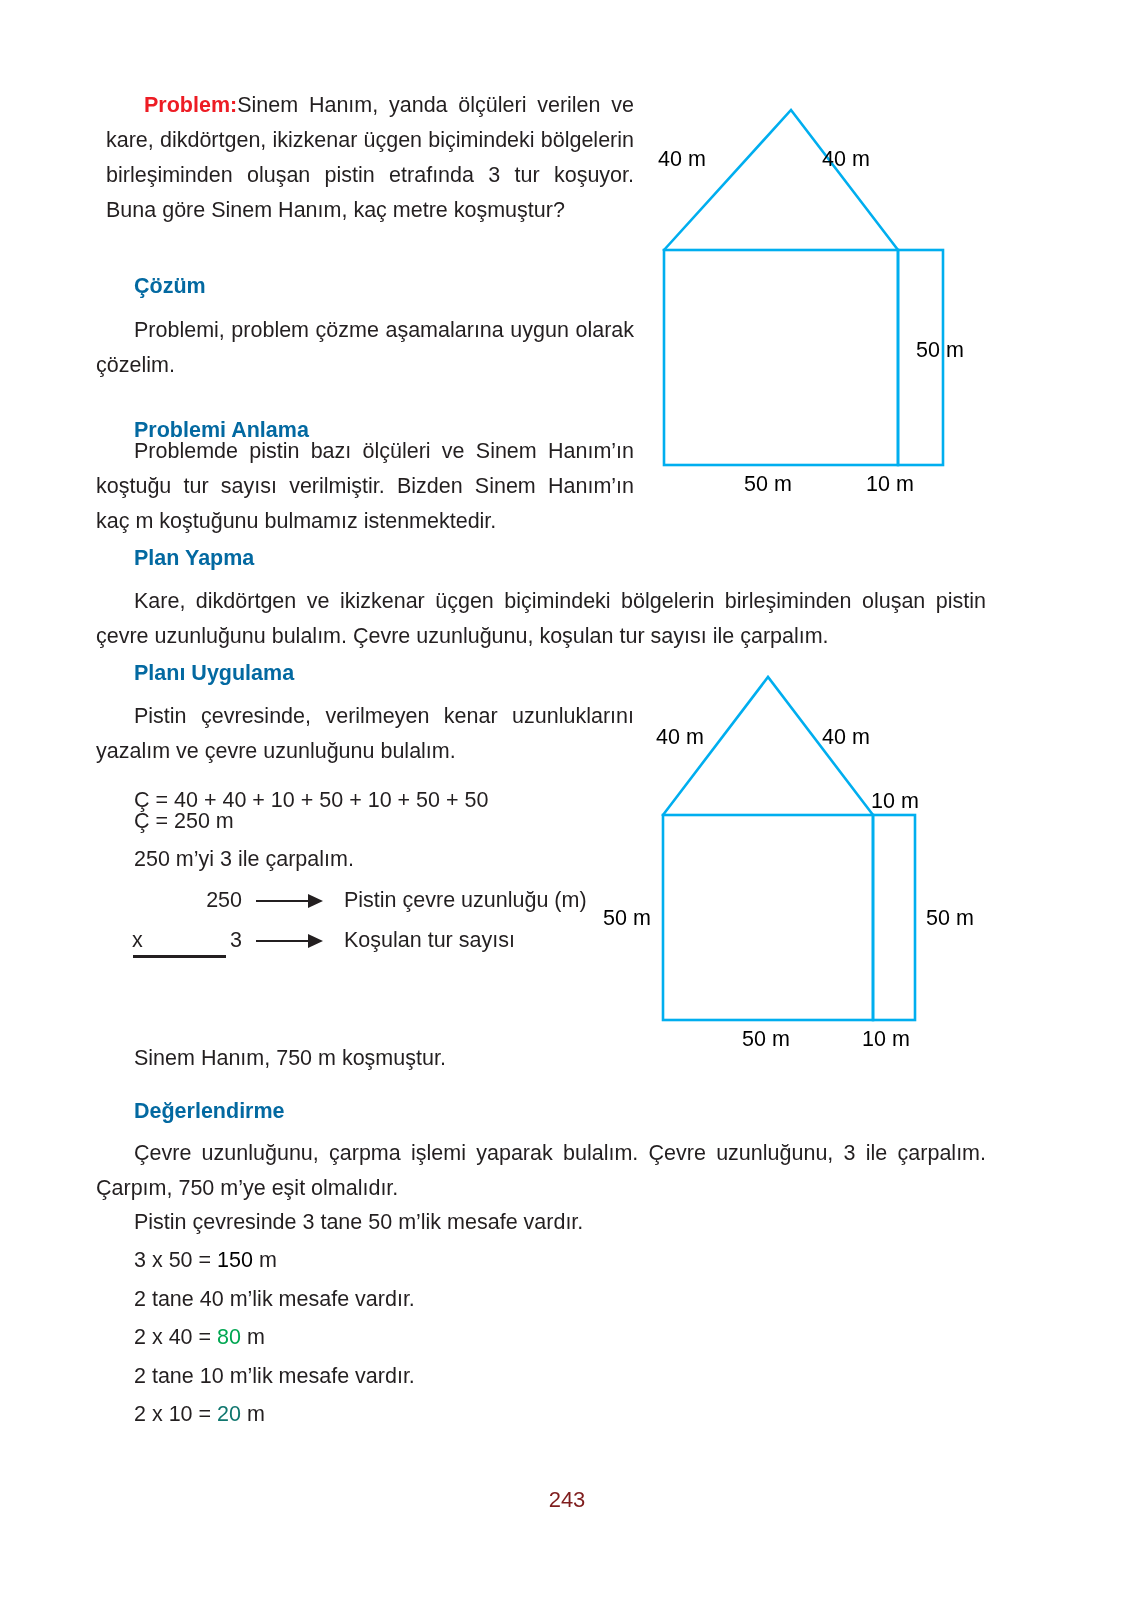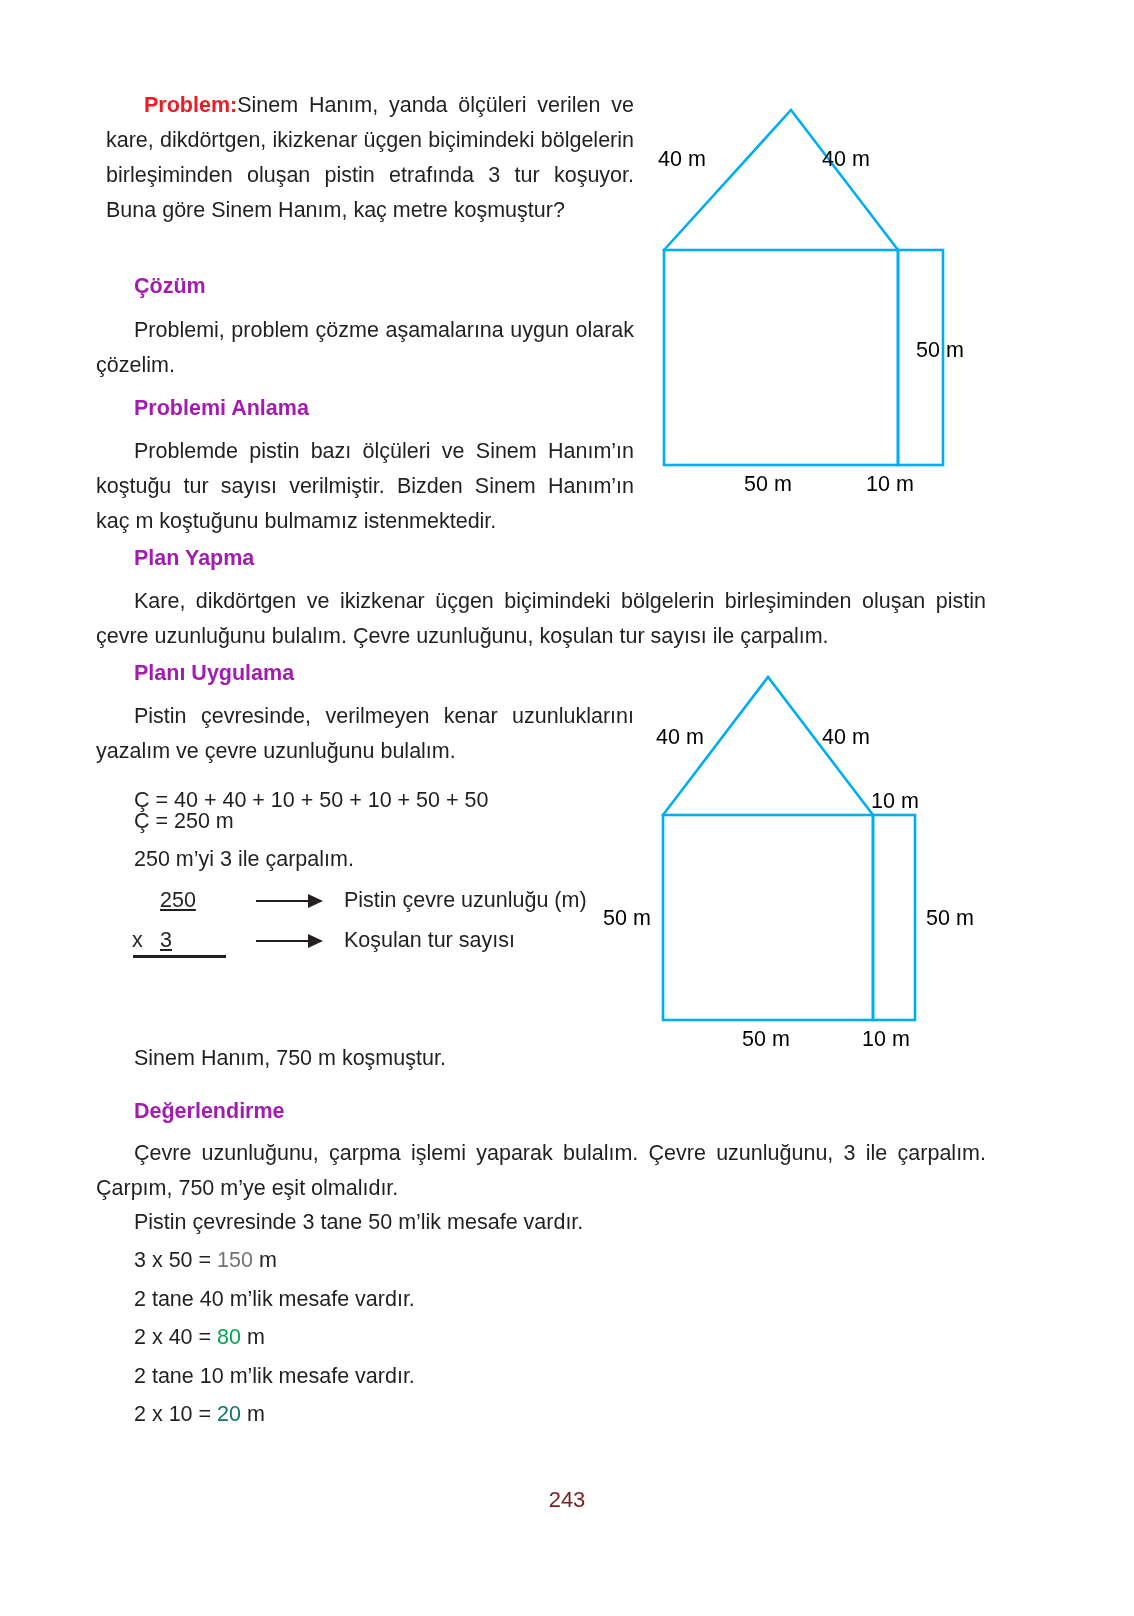--- a/index.html
+++ b/index.html
@@ -27,52 +27,51 @@
     text-align: justify;
     text-justify: inter-word;
     color: #231f20;
   }
   .para.indent { text-indent: 38px; }
 
   .heading {
     position: absolute;
     font-size: 21.5px;
     font-weight: bold;
-    color: #a21caf;
+    color: #0369a1;
     line-height: 30px;
     white-space: nowrap;
   }
 
   .line {
     position: absolute;
     font-size: 21.5px;
     line-height: 30px;
     white-space: nowrap;
     color: #231f20;
   }
 
   .bold-red { color: #ed1c24; font-weight: bold; }
-  .pink  { color: #737373; }
+  .pink  { color: #000000; }
   .green { color: #00a651; }
   .cyan  { color: #0f766e; }
 
   
   .arrow-row {
     position: absolute;
     display: flex;
     align-items: center;
     font-size: 21.5px;
     white-space: nowrap;
     color: #231f20;
   }
   .arrow-num {
     display: inline-block;
     width: 82px;
-    text-align: left;
-    text-decoration: underline;
+    text-align: right;
   }
   .arrow-x {
     position: absolute;
     left: -28px;
     bottom: 0px;
     font-size: 21.5px;
   }
   .arrow-glyph {
     display: inline-block;
     position: relative;
@@ -128,21 +127,21 @@
 <div id="page">
 
   <div class="para indent" style="left:106px; top:88px; width:528px;">
     <span class="bold-red">Problem:</span><span style="white-space:pre-wrap;">Sinem Hanım, yanda ölçüleri verilen ve kare, dikdörtgen, ikizkenar üçgen biçimindeki bölgelerin birleşiminden oluşan pistin etrafında 3 tur koşuyor. Buna göre Sinem Hanım, kaç metre koşmuştur?</span>
   </div>
 
   <div class="heading" style="left:134px; top:271px;">Çözüm</div>
 
   <div class="para indent" style="left:96px; top:313px; width:538px;">Problemi, problem çözme aşamalarına uygun olarak çözelim.</div>
 
-  <div class="heading" style="left:134px; top:393px;">Problemi Anlama</div>
+  <div class="heading" style="left:134px; top:415px;">Problemi Anlama</div>
 
   <div class="para indent" style="left:96px; top:434px; width:538px;">Problemde pistin bazı ölçüleri ve Sinem Hanım’ın koştuğu tur sayısı verilmiştir. Bizden Sinem Hanım’ın kaç m koştuğunu bulmamız istenmektedir.</div>
 
   <div class="heading" style="left:134px; top:543px;">Plan Yapma</div>
 
   <div class="para indent" style="left:96px; top:584px; width:890px;">Kare, dikdörtgen ve ikizkenar üçgen biçimindeki bölgelerin birleşiminden oluşan pistin çevre uzunluğunu bulalım. Çevre uzunluğunu, koşulan tur sayısı ile çarpalım.</div>
 
   <div class="heading" style="left:134px; top:658px;">Planı Uygulama</div>
 
   <div class="para indent" style="left:96px; top:699px; width:538px;">Pistin çevresinde, verilmeyen kenar uzunluklarını yazalım ve çevre uzunluğunu bulalım.</div>

